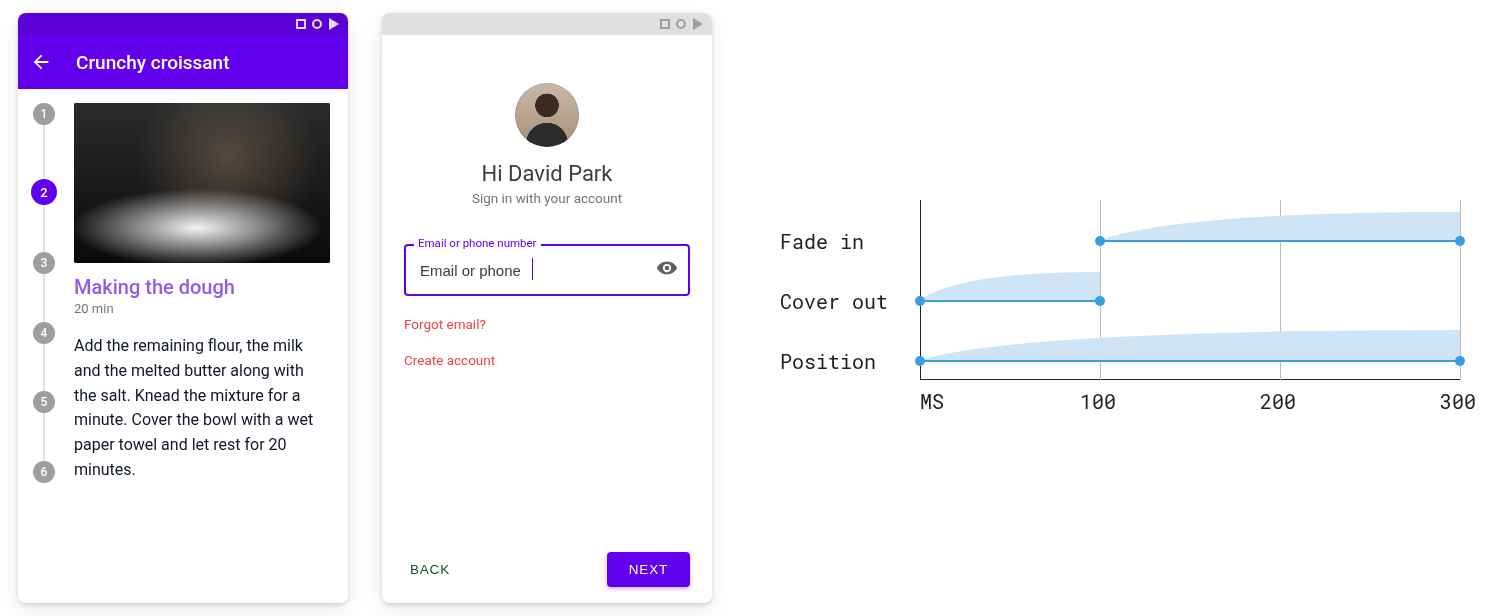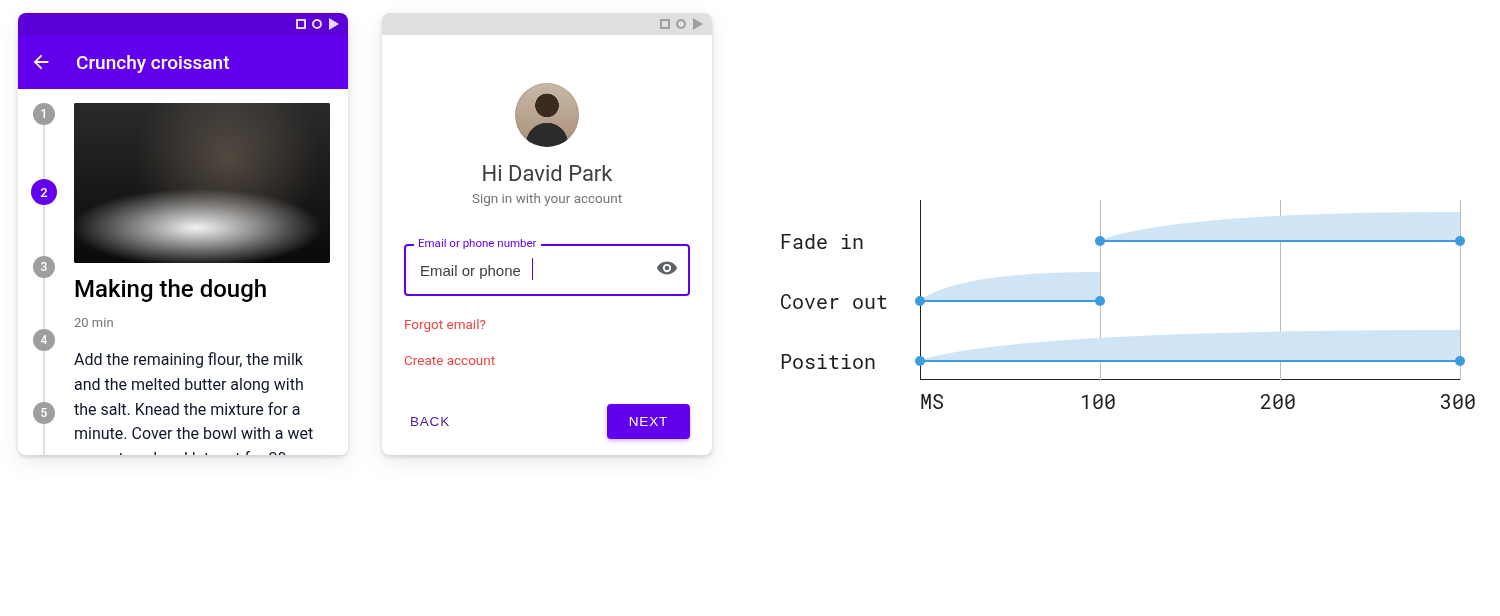--- a/index.html
+++ b/index.html
@@ -7,21 +7,21 @@
     font-family: Roboto, "Helvetica Neue", Arial, sans-serif;
     background: #fff;
     width: 1500px;
     height: 616px;
     position: relative;
     color: #202124;
   }
   .device {
     position: absolute;
     width: 330px;
-    height: 442px;
+    height: 590px;
     top: 13px;
     border-radius: 8px;
     box-shadow: 0 2px 4px rgba(0,0,0,.15), 0 8px 24px rgba(0,0,0,.08);
     overflow: hidden;
     background: #fff;
     display: flex;
     flex-direction: column;
   }
   .device.recipe { left: 18px; }
   .device.signin { left: 382px; }
@@ -48,21 +48,21 @@
   .step-dot.active { background:#6200ee; width:26px; height:26px; font-size:13px; }
   .step-line { width:2px; flex:1; background:#e0e0e0; min-height:40px; }
   .content-col { flex:1; }
   .recipe-img { width:100%; height:160px; border-radius:2px; background:#1a1a1a; position:relative; overflow:hidden; margin-bottom:12px; }
   .recipe-img-inner { position:absolute; inset:0;
     background:
       radial-gradient(ellipse 70% 35% at 48% 78%, rgba(255,255,255,.95), rgba(255,255,255,0) 70%),
       radial-gradient(circle at 60% 35%, rgba(200,170,140,.3), transparent 50%),
       linear-gradient(180deg,#2a2a2a,#0a0a0a);
   }
-  .recipe-title { font-size:24px; font-weight:500; color:#000000; margin-bottom:12px; }
+  .recipe-title { font-size:20px; font-weight:500; color:#8b5cf6; margin-bottom:2px; }
   .recipe-time { font-size:13px; color:#757575; margin-bottom:18px; }
   .recipe-desc { font-size:16px; line-height:1.55; color:#0f172a; }
 
   
   .signin-body { flex:1; padding:48px 22px 16px; display:flex; flex-direction:column; background:#fff;border-radius:11px; }
   .avatar { width:64px; height:64px; border-radius:50%; margin:0 auto 14px; background:
       radial-gradient(circle at 50% 35%, #3a2a20 0 22%, transparent 23%),
       radial-gradient(circle at 50% 95%, #2b2b2b 0 30%, transparent 31%),
       linear-gradient(180deg,#c9b8a8,#a89078);
     box-shadow: inset 0 0 0 1px rgba(0,0,0,.1);
@@ -74,21 +74,21 @@
   .textfield label { position:absolute; top:-8px; left:10px; background:#fff; padding:0 4px; font-size:11.5px; color:#6200ee; }
   .textfield input { width:100%; height:52px; border:2px solid #6200ee; border-radius:4px; padding:0 24px 0 14px; font-size:15px; color:#3c4043; outline:none; }
   .textfield input::placeholder { color:#3c4043; }
   .eye-icon { position:absolute; right:12px; top:50%; transform:translateY(-50%); color:#5f6368; }
   .caret { position:absolute; left:128px; top:14px; width:1px; height:22px; background:#6200ee; }
 
   .textlink { display:block; color:#ef4444; font-size:13.5px; margin-top:20px; text-decoration:none; }
   .textlink + .textlink { margin-top:20px; }
 
   .signin-actions { margin-top:auto; display:flex; justify-content:space-between; align-items:center; padding-top:12px; }
-  .btn-flat { color:#4c1d95; font-size:13.5px; font-weight:500; letter-spacing:.8px; background:none; border:none; padding:8px 6px; cursor:pointer; }
+  .btn-flat { color:#14532d; font-size:13.5px; font-weight:500; letter-spacing:.8px; background:none; border:none; padding:8px 6px; cursor:pointer; }
   .btn-raised { background:#6200ee; color:#fff; font-size:13.5px; font-weight:500; letter-spacing:.8px; border:none; border-radius:4px; padding:10px 22px; cursor:pointer; box-shadow:0 2px 4px rgba(98,0,238,.3); }
 
   
   .chart-zone { position:absolute; left:780px; top:200px; width:700px; height:230px; font-family: "Roboto Mono", Menlo, Consolas, monospace; }
   .row-label { position:absolute; left:0; font-size:20px; color:#202124; }
   .chart-plot { position:absolute; left:140px; top:0; width:540px; height:180px; }
   .axis-v { position:absolute; top:0; bottom:0; width:1px; background:#bdbdbd; }
   .axis-h { position:absolute; left:0; right:0; bottom:0; height:1px; background:#202124; }
   .axis-left { position:absolute; left:0; top:0; bottom:0; width:1px; background:#202124; }
   .tick-label { position:absolute; top:188px; font-size:20px; color:#202124; font-family:"Roboto Mono",Menlo,Consolas,monospace; }

